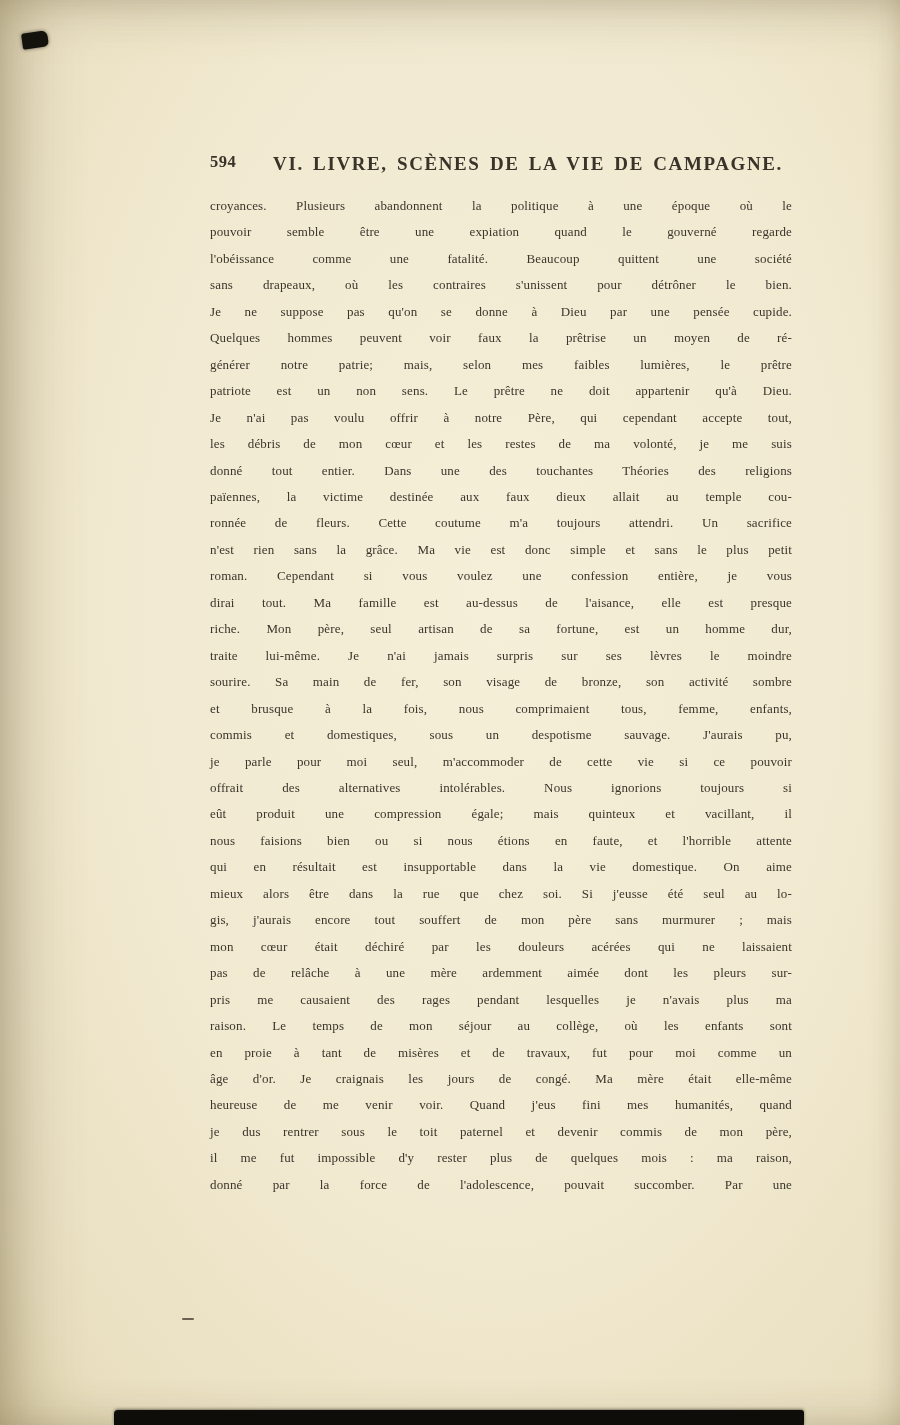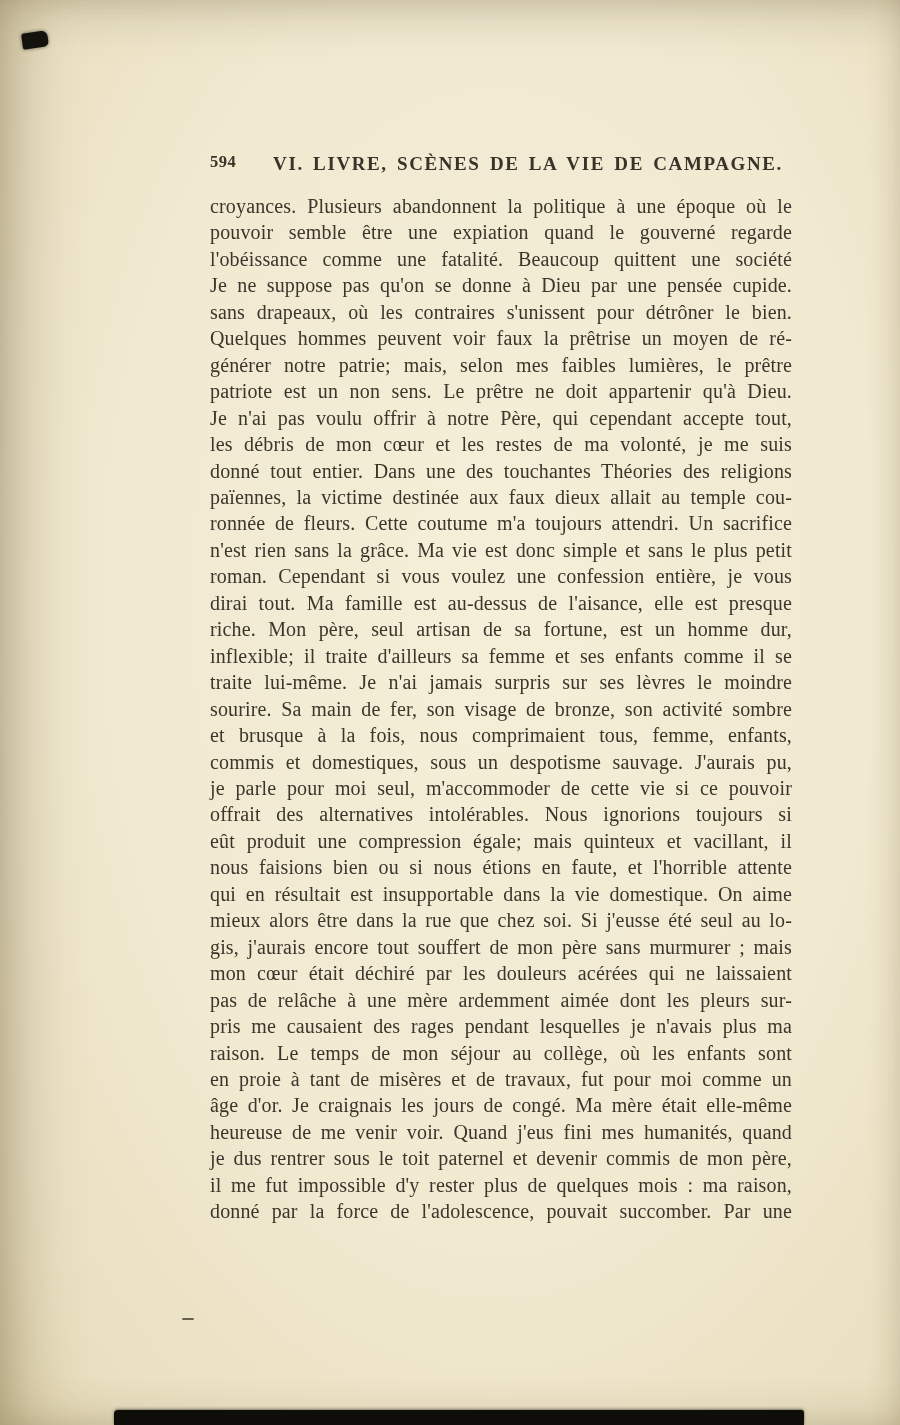--- a/index.html
+++ b/index.html
@@ -49,21 +49,21 @@
     letter-spacing: 1.6px;
     word-spacing: 3px;
     white-space: nowrap;
   }
   .text-block {
     position: absolute;
     left: 210px;
     top: 193px;
     width: 582px;
     color: #3c352b;
-    font-size: 20px;
+    font-size: 13px;
     line-height: 26.45px;
   }
   .line {
     text-align: justify;
     text-align-last: justify;
     letter-spacing: 0.15px;
   }
   
   .mark-top-left {
     position: absolute;
@@ -105,35 +105,34 @@
 
   <div class="running-head">
     <span class="page-number">594</span>
     <span class="head-title">VI. LIVRE, SCÈNES DE LA VIE DE CAMPAGNE.</span>
   </div>
 
   <div class="text-block">
       <div class="line">croyances. Plusieurs abandonnent la politique à une époque où le</div>
       <div class="line">pouvoir semble être une expiation quand le gouverné regarde</div>
       <div class="line">l'obéissance comme une fatalité. Beaucoup quittent une société</div>
+      <div class="line">sans drapeaux, où les contraires s'unissent pour détrôner le bien.</div>
       <div class="line">Je ne suppose pas qu'on se donne à Dieu par une pensée cupide.</div>
-      <div class="line">sans drapeaux, où les contraires s'unissent pour détrôner le bien.</div>
       <div class="line">Quelques hommes peuvent voir faux la prêtrise un moyen de ré-</div>
       <div class="line">générer notre patrie; mais, selon mes faibles lumières, le prêtre</div>
       <div class="line">patriote est un non sens. Le prêtre ne doit appartenir qu'à Dieu.</div>
       <div class="line">Je n'ai pas voulu offrir à notre Père, qui cependant accepte tout,</div>
       <div class="line">les débris de mon cœur et les restes de ma volonté, je me suis</div>
       <div class="line">donné tout entier. Dans une des touchantes Théories des religions</div>
       <div class="line">païennes, la victime destinée aux faux dieux allait au temple cou-</div>
       <div class="line">ronnée de fleurs. Cette coutume m'a toujours attendri. Un sacrifice</div>
       <div class="line">n'est rien sans la grâce. Ma vie est donc simple et sans le plus petit</div>
       <div class="line">roman. Cependant si vous voulez une confession entière, je vous</div>
       <div class="line">dirai tout. Ma famille est au-dessus de l'aisance, elle est presque</div>
       <div class="line">riche. Mon père, seul artisan de sa fortune, est un homme dur,</div>
-      <div class="line">inflexible; il traite d'ailleurs sa femme et ses enfants comme il se</div>
       <div class="line">traite lui-même. Je n'ai jamais surpris sur ses lèvres le moindre</div>
       <div class="line">sourire. Sa main de fer, son visage de bronze, son activité sombre</div>
       <div class="line">et brusque à la fois, nous comprimaient tous, femme, enfants,</div>
       <div class="line">commis et domestiques, sous un despotisme sauvage. J'aurais pu,</div>
       <div class="line">je parle pour moi seul, m'accommoder de cette vie si ce pouvoir</div>
       <div class="line">offrait des alternatives intolérables. Nous ignorions toujours si</div>
       <div class="line">eût produit une compression égale; mais quinteux et vacillant, il</div>
       <div class="line">nous faisions bien ou si nous étions en faute, et l'horrible attente</div>
       <div class="line">qui en résultait est insupportable dans la vie domestique. On aime</div>
       <div class="line">mieux alors être dans la rue que chez soi. Si j'eusse été seul au lo-</div>

